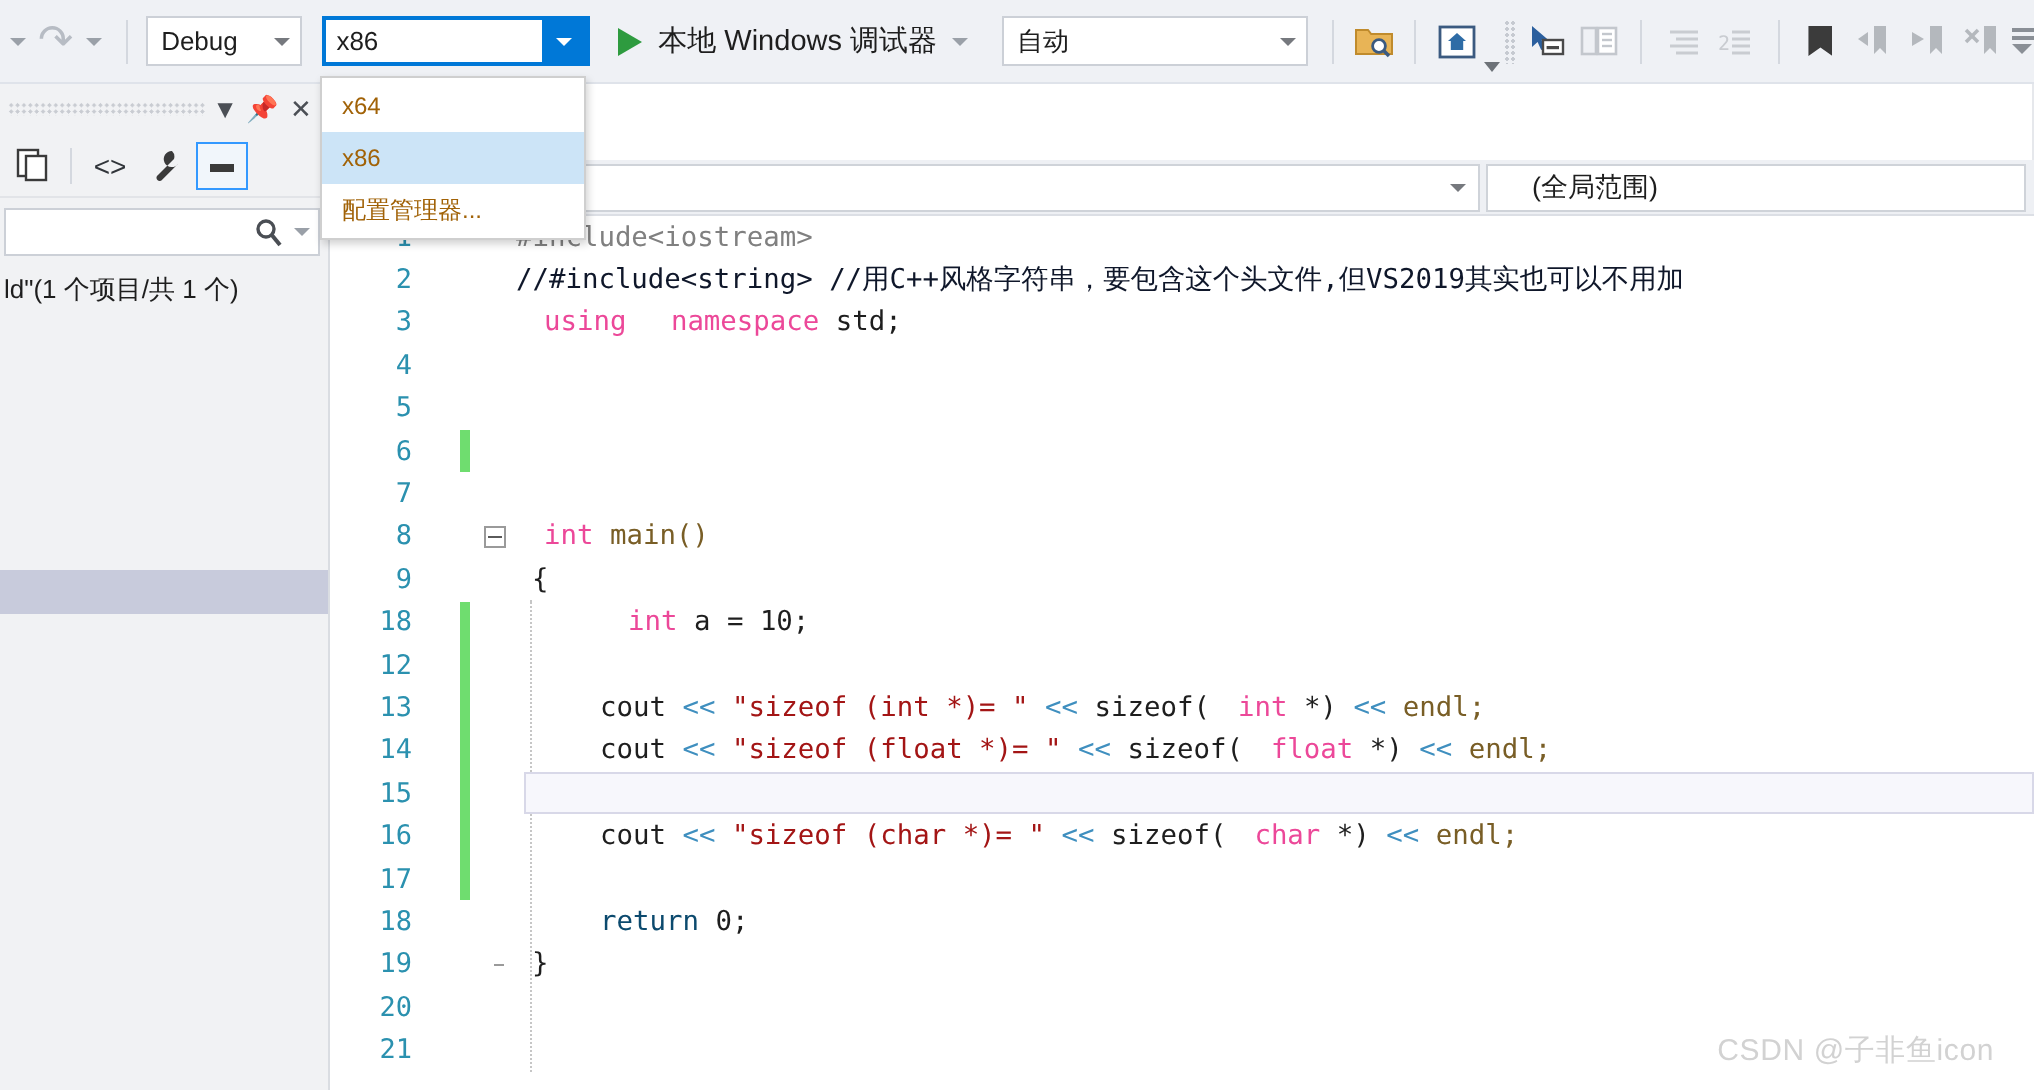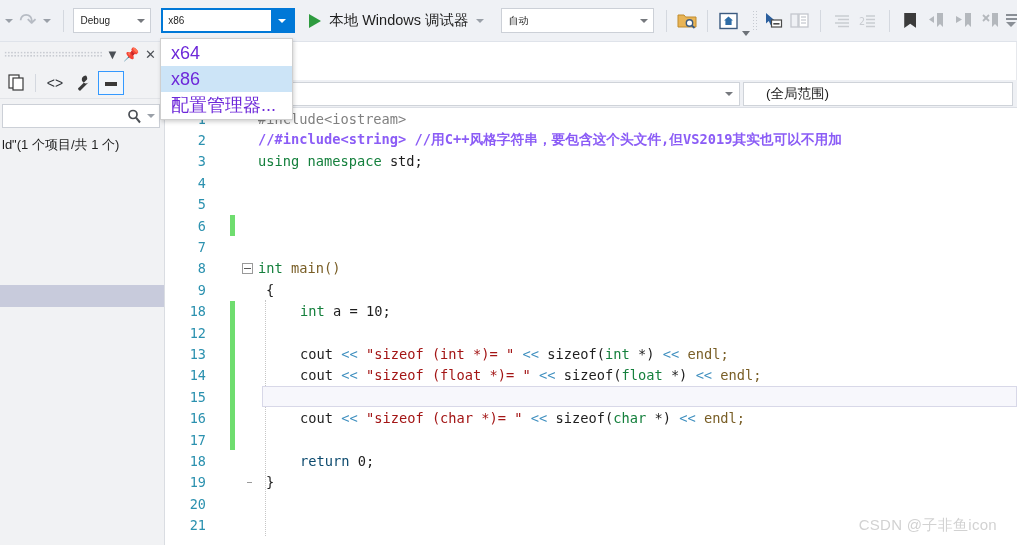--- a/index.html
+++ b/index.html
@@ -37,21 +37,21 @@
   }
   .tb-sep {
     width: 1px; height: 22px; background: #d4d8df; margin: 0 7px;
   }
 
   .combo {
     height: 25px;
     background: #ffffff;
     border: 1px solid #ccd0d7;
     display: flex; align-items: center;
-    font-size: 10px; color: #1e1e1e;
+    font-size: 13px; color: #1e1e1e;
     padding-left: 7px;
     position: relative;
   }
   .combo .cval { flex: 1; white-space: nowrap; overflow: hidden; }
   .combo .cdrop {
     width: 18px; display: flex; align-items: center; justify-content: center;
   }
   .combo .cdrop i {
     width: 0; height: 0;
     border-left: 4px solid transparent;
@@ -255,44 +255,44 @@
     padding-left: 3px;
   }
   .ind1 { padding-left: 11px; }
   .ind2 { padding-left: 45px; }
   .hl-line {
     position: absolute; left: 96px; right: 0; top: 0; height: 21.4px;
     border: 1px solid #d8d8e8; background: #f7f7fc;
     pointer-events: none;
   }
   
-  .k  { color: #15803d; }
+  .k  { color: #ec4899; margin-left: 14px; }
   .pp { color: #808080; }      
-  .cm { color: #8b5cf6; font-weight: bold; }      
+  .cm { color: #0f172a; }      
   .st { color: #a31515; }      
   .fn { color: #795e26; }      
   .op { color: #3f8fbf; }      
   .vr { color: #1e1e1e; }
   .ctl{ color: #0c4a6e; }      
   .num{ color: #1e1e1e; }
 
   
   .dropmenu {
     position: absolute; left: 160px; top: 38px;
     width: 133px;
     background: #ffffff;
     border: 1px solid #cfcfcf;
     box-shadow: 1px 2px 4px rgba(0,0,0,0.18);
     z-index: 50;
     padding: 1px 0;
   }
   .dm-item {
     height: 26px; display: flex; align-items: center;
     padding-left: 10px;
-    font-size: 18px; color: #6d28d9;
+    font-size: 12px; color: #a16207;
   }
   .dm-item.sel { background: #cce4f7; }
 
   
   .watermark {
     position: absolute; right: 20px; bottom: 10px;
     font-size: 15px; color: #d2d2d2;
     font-family: "Liberation Sans", sans-serif;
     letter-spacing: 0.3px;
   }

